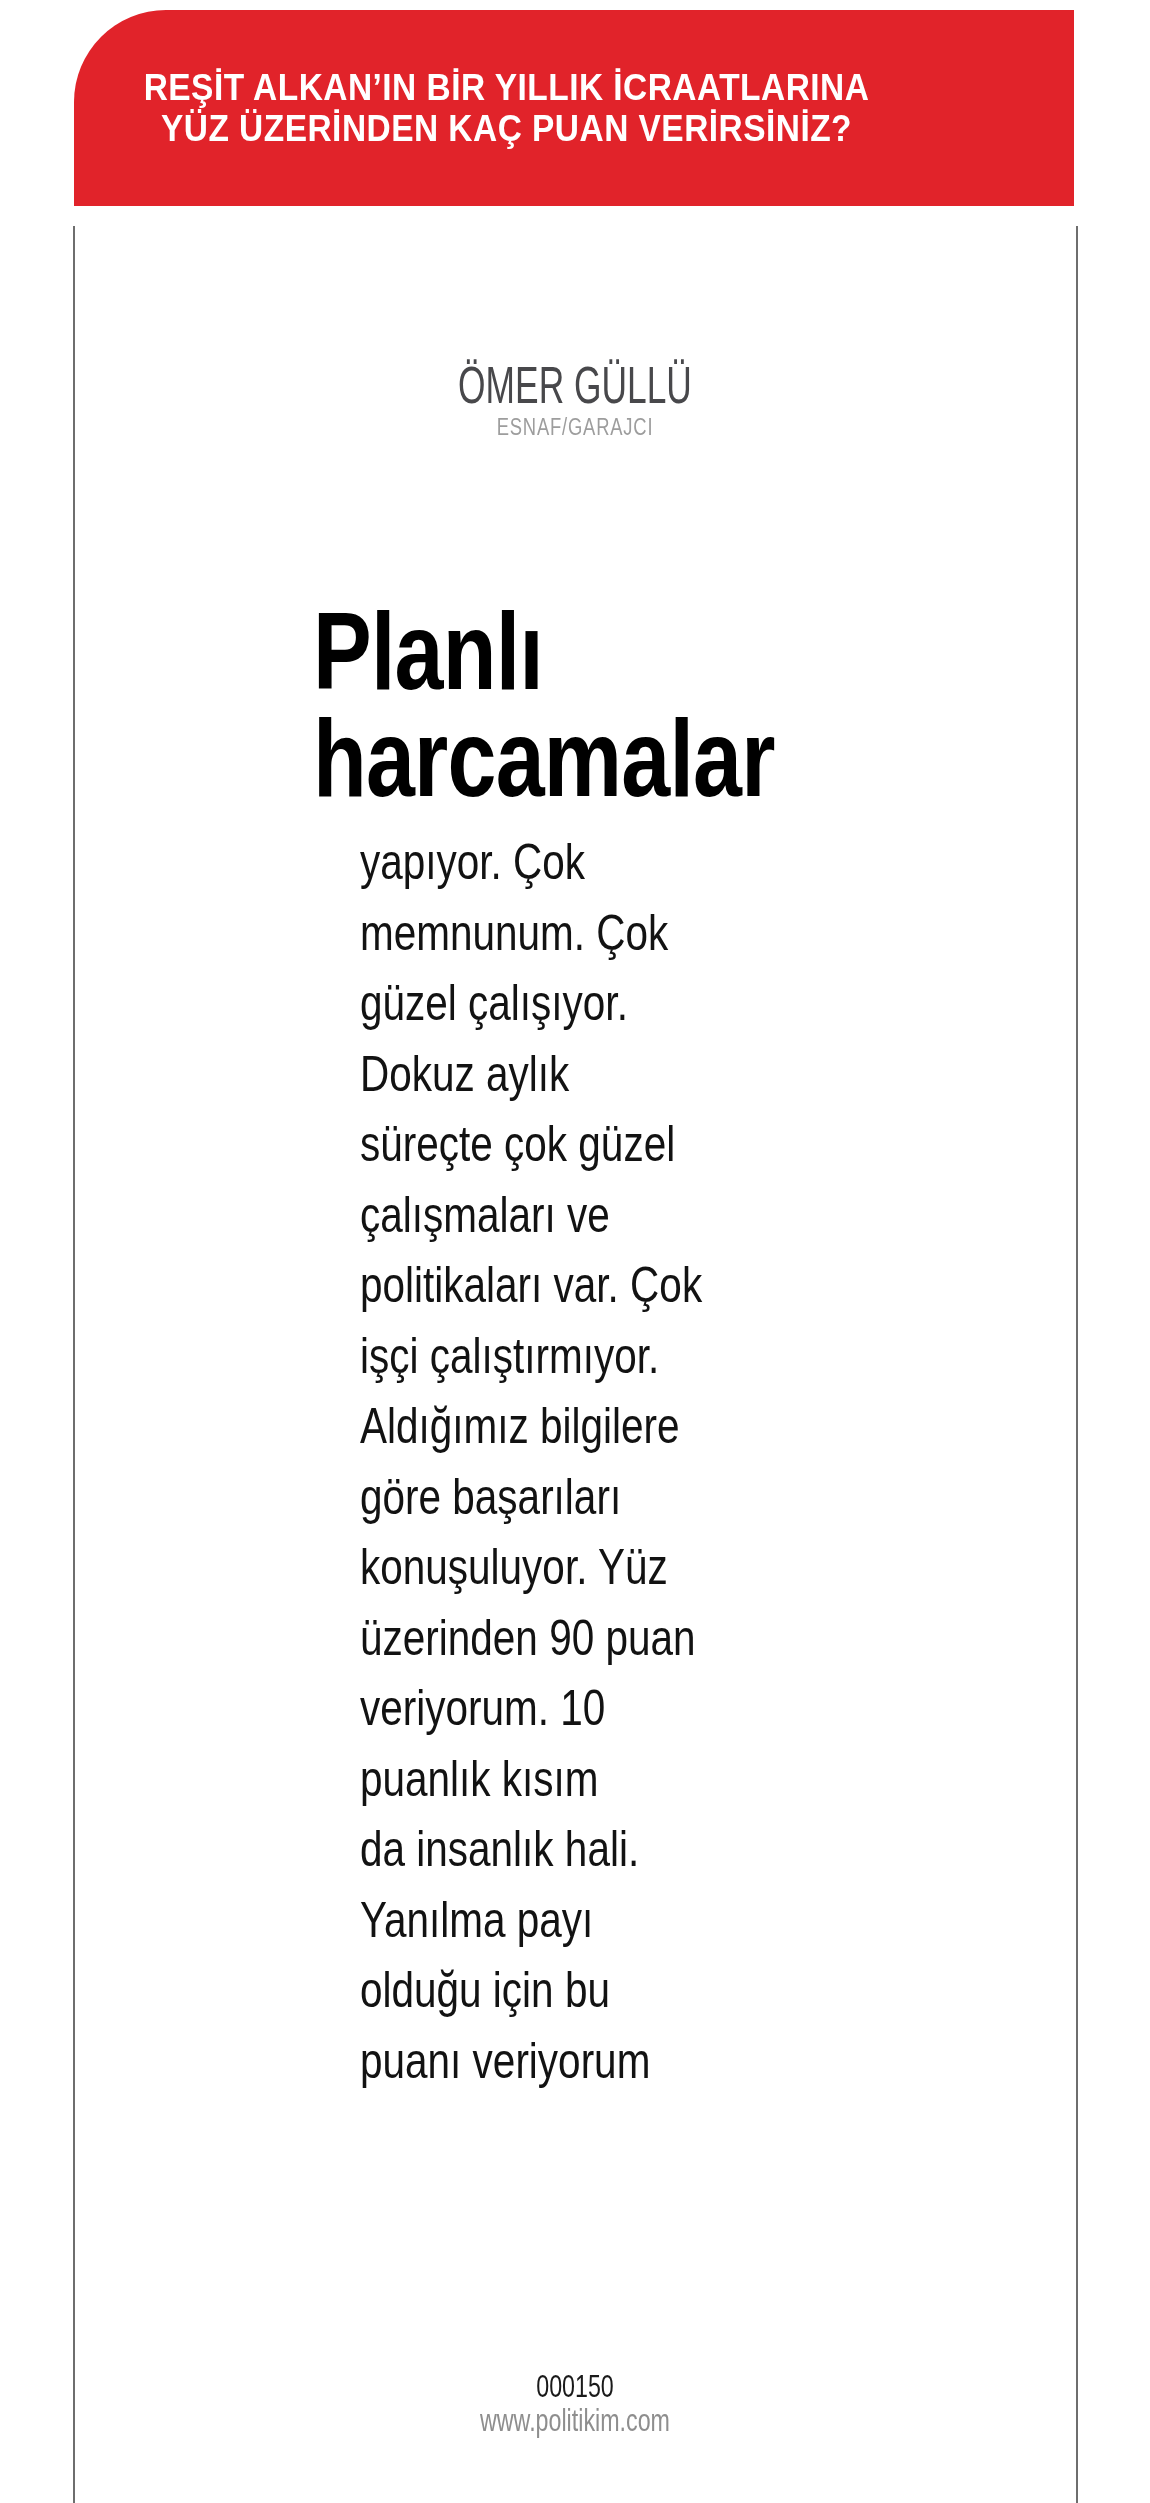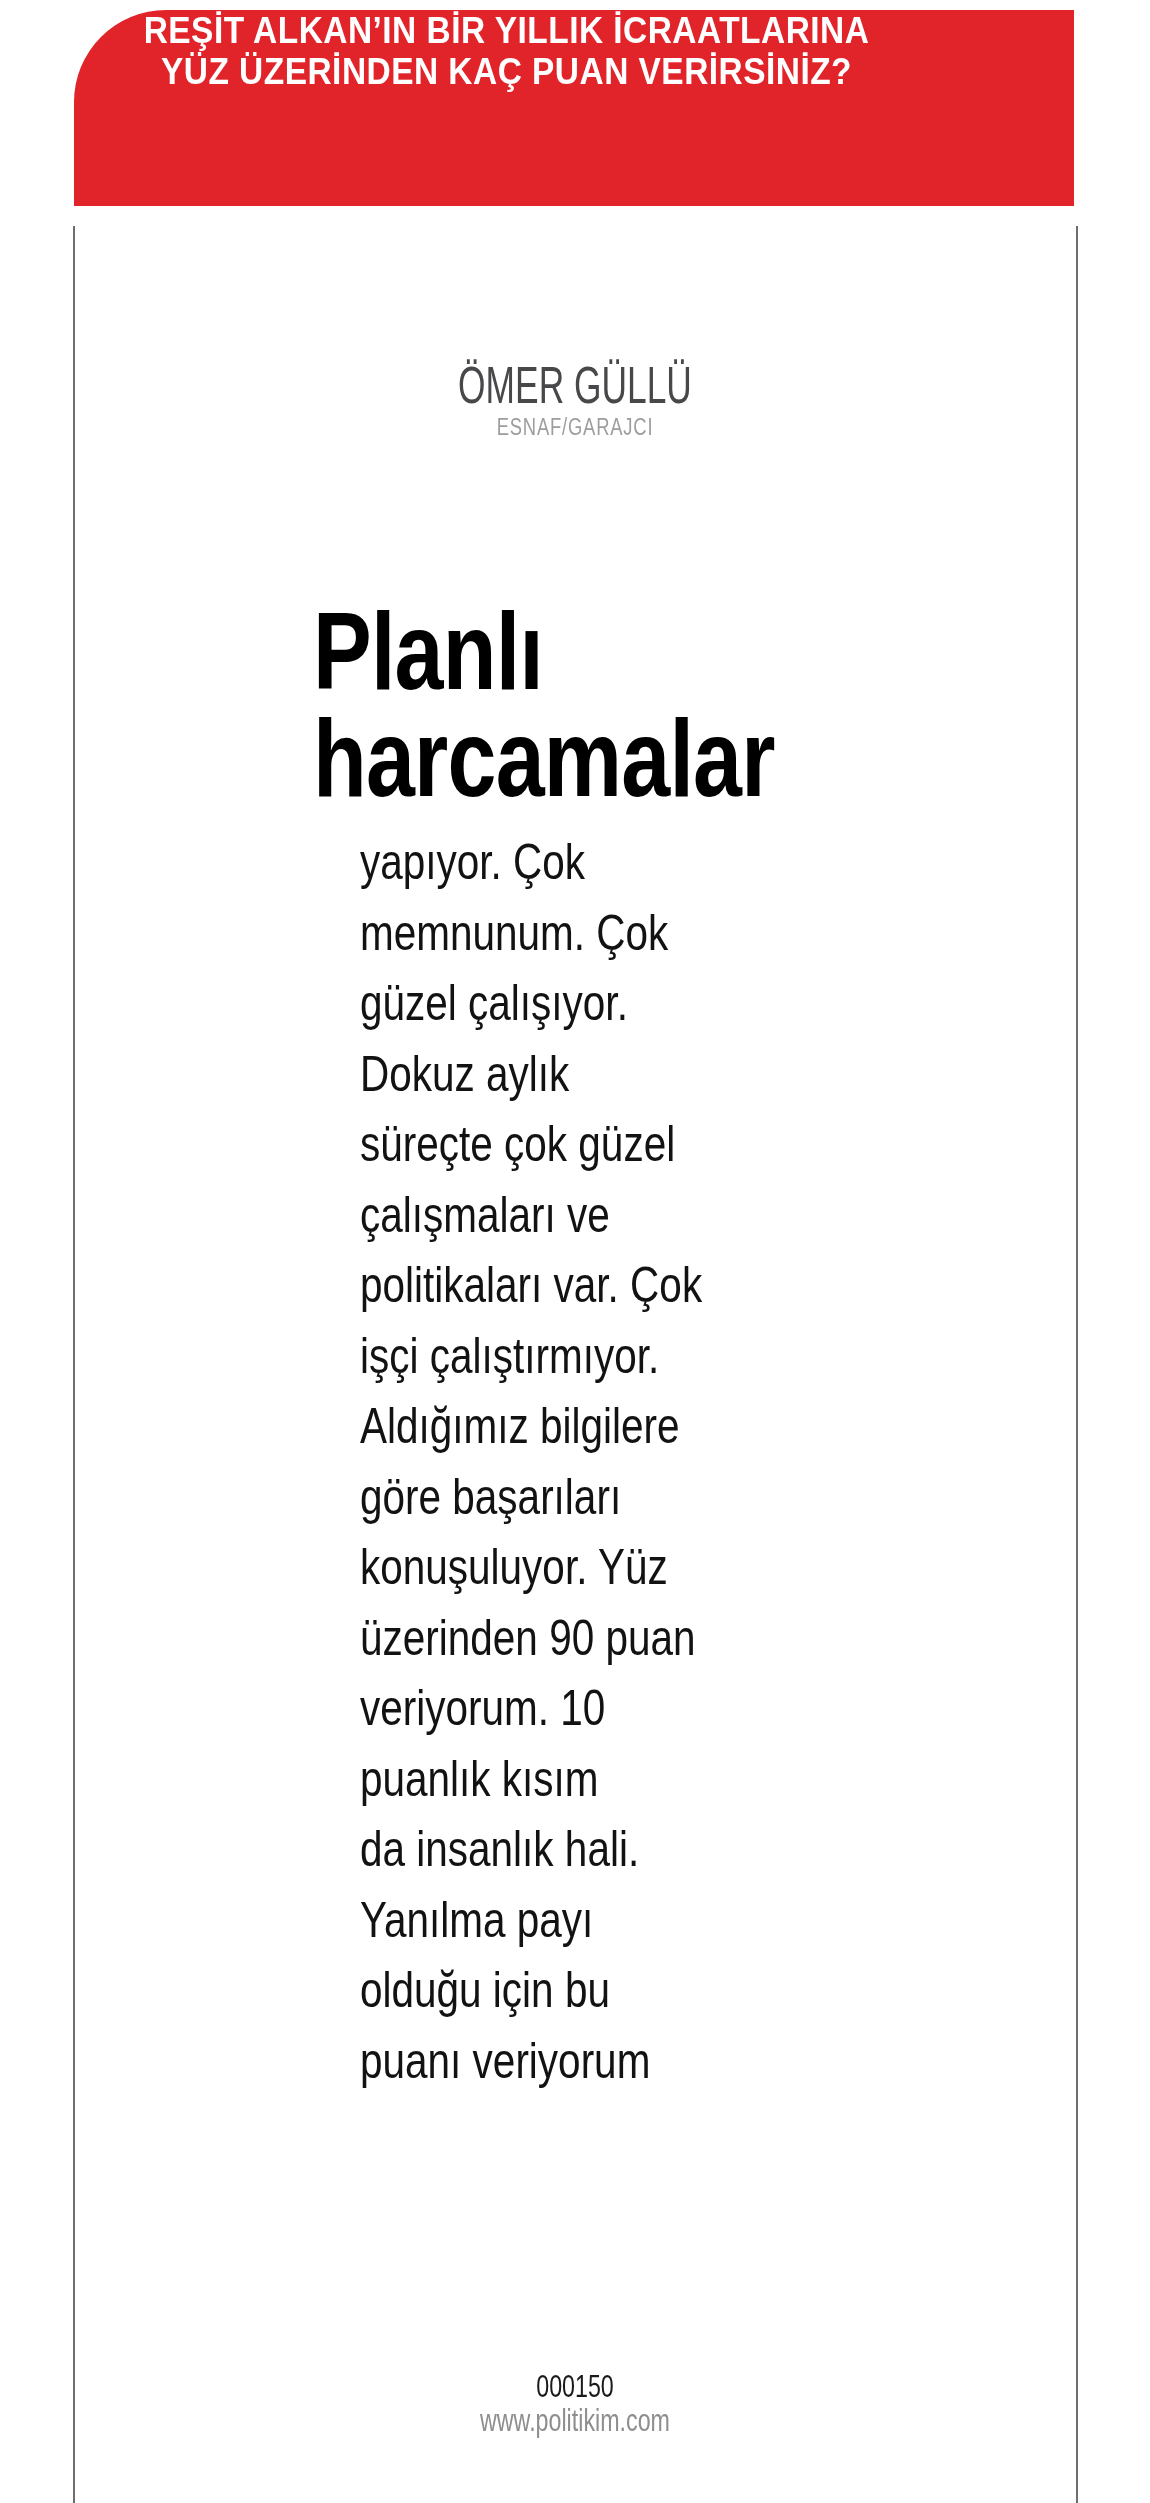--- a/index.html
+++ b/index.html
@@ -15,21 +15,21 @@
   
   .banner {
     position: absolute;
     left: 74px;
     top: 10px;
     width: 1000px;
     height: 196px;
     background: #e1232a;
     border-top-left-radius: 92px;
     display: flex;
-    align-items: flex-start;
+    align-items: center;
     justify-content: center;
     padding-right: 135px;
     box-sizing: border-box;
   }
   .banner-text {
     width: 100%;
     text-align: center;
     color: #ffffff;
     font-weight: bold;
     font-size: 36px;

